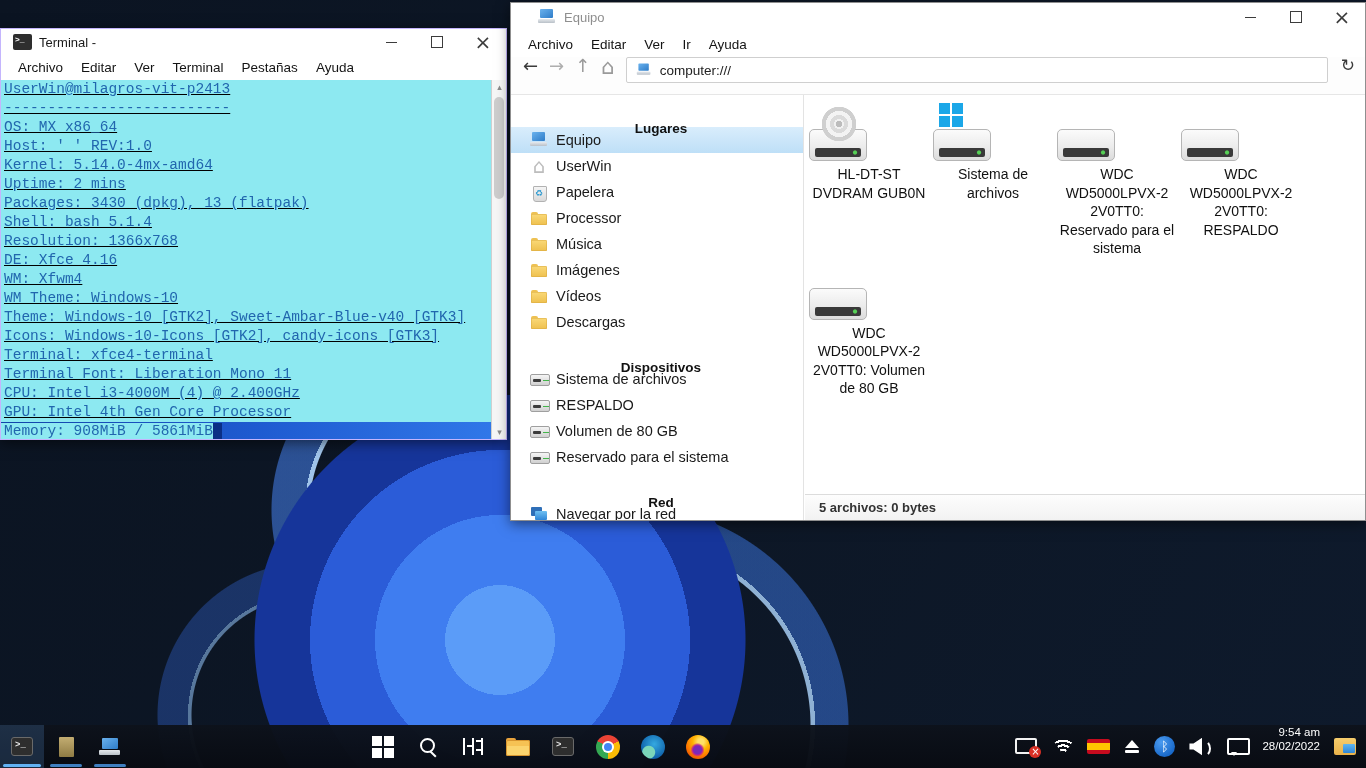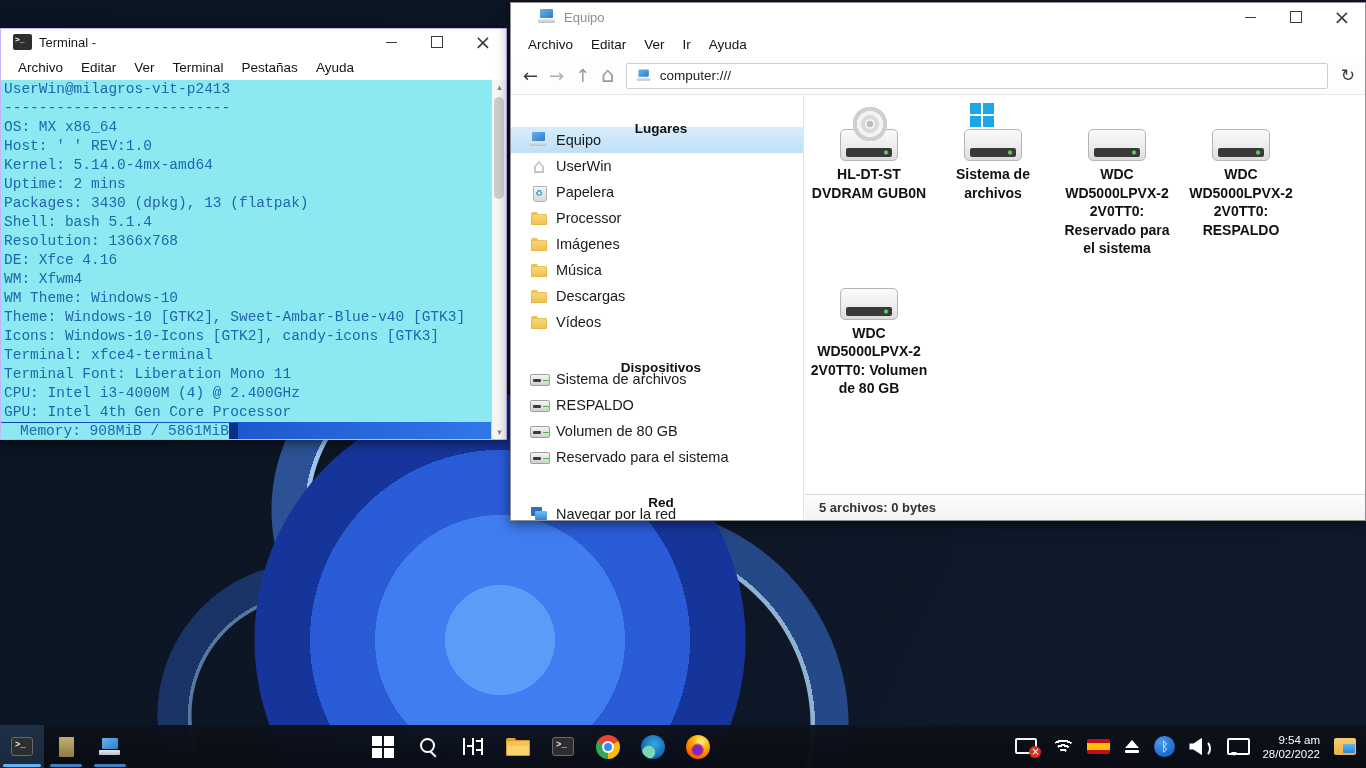--- a/index.html
+++ b/index.html
@@ -28,37 +28,37 @@
   .wc.max::before { content:""; width:10px; height:10px; border:1.4px solid #3c3c3c; }
   .wc.close::before { content:"×"; font-size:20px; color:#3c3c3c; line-height:1; font-family:"DejaVu Sans",sans-serif; }
   .menubar { display:flex; align-items:center; background:#fff; padding-left:8px; }
   .menu-item { font-size:13.5px; color:#141414; padding:4px 9px; }
 
   
   .win.term { left:0; top:4px; width:507px; height:412px; border:1px solid #c4b5fd;margin-top:24px; }
   .win.term .menubar { height:25px; }
   .term-body { position:absolute; left:0; right:0; top:51px; bottom:0; overflow:hidden;
      background:linear-gradient(100deg,#0e3fa0 0%, #1e5ad0 55%, #3179ea 100%); padding-right:15px; }
-  .term-sel { background:#8de9f1; }
+  .term-sel { background:#8de9f1;text-decoration:underline; }
   .tline { height:19px; line-height:19px; padding-left:3px; white-space:pre;
      font-family:"Liberation Mono", monospace; font-size:14.5px; color:#2166ae; }
   .lastline { padding-left:0; }
-  .lastline .seltext { background:#8de9f1; padding-left:19px; }
+  .lastline .seltext { background:#8de9f1; padding-left:3px; }
   .cursor { display:inline-block; width:9px; height:17px; background:#0b2f86; vertical-align:middle; }
   .vscroll { position:absolute; right:0; top:0; bottom:0; width:15px; background:#f6f6f6; border-left:1px solid #cfcfcf; }
   .vscroll .thumb { position:absolute; left:2px; top:17px; width:10px; height:102px; background:#cdcdcd; border-radius:5px; }
   .vscroll .arr { position:absolute; left:0; width:15px; text-align:center; font-size:9px; color:#8a8a8a; font-family:"DejaVu Sans",sans-serif; }
   .vscroll .arr.up { top:2px; } .vscroll .arr.up::before { content:"▴"; }
   .vscroll .arr.down { bottom:2px; } .vscroll .arr.down::before { content:"▾"; }
 
   
   .win.fm { left:510px; top:2px; width:856px; height:519px; border:1px solid #8f8f8f; }
   .win.fm .titlebar { height:28px; padding-left:26px; }
   .win.fm .menubar { height:26px; }
-  .toolbar { height:38px; display:flex; align-items:center; padding:0 10px 0 12px; gap:11px; background:#fdfdfd; border-bottom:1px solid #e6e6e6; }
+  .toolbar { height:38px; display:flex; padding:0 10px 0 12px; gap:11px; background:#fdfdfd; border-bottom:1px solid #e6e6e6; }
   .nav-ico { font-family:"DejaVu Sans",sans-serif; font-size:18px; line-height:1; cursor:default; }
   .nav-ico.back::before { content:"←"; color:#3a3a3a; }
   .nav-ico.fwd::before { content:"→"; color:#aeaeae; }
   .nav-ico.upd::before { content:"↑"; color:#9a9a9a; }
   .nav-ico.home { font-size:21px; } .nav-ico.home::before { content:"⌂"; color:#9a9a9a; }
   .pathfield { flex:1; height:26px; border:1px solid #cfcfcf; border-radius:2px; background:#fff;
      display:flex; align-items:center; padding:0 7px; gap:6px; }
   .pathtext { font-size:13.5px; color:#222; }
   .nav-ico.reload { font-size:17px; margin-left:2px; } .nav-ico.reload::before { content:"↻"; color:#3a3a3a; }
 
@@ -91,21 +91,21 @@
      box-shadow:9px 0 0 -1px #43b54a; }
   .i-network::before { content:""; position:absolute; left:2px; top:2px; width:11px; height:9px; background:#2f6fb8; border-radius:1px; }
   .i-network::after { content:""; position:absolute; left:6px; top:6px; width:12px; height:9px;
      background:linear-gradient(#6fc0f2,#2f86d8); border-radius:1px; box-shadow:0 3px 0 -1px #cfd6dd; }
   .sicon.mini { transform:scale(.8); transform-origin:center; }
 
   
   .files { position:absolute; left:294px; right:0; top:0; bottom:26px; background:#fff; overflow:hidden;
      display:grid; grid-template-columns:repeat(4,124px); align-content:start; justify-items:center;
      padding:12px 0 0 2px; row-gap:8px; }
-  .file-item { width:120px; display:flex; flex-direction:column; align-items:center; cursor:default;font-weight:bold; }
+  .file-item { width:120px; display:flex; flex-direction:column; align-items:flex-start; cursor:default; }
   .ficon { height:54px; display:flex; align-items:flex-end; justify-content:center; margin-bottom:4px; }
   .flabel { font-size:14px; line-height:18.5px; text-align:center; color:#111; }
 
   .fbig { position:relative; width:58px; height:32px; background:linear-gradient(#fbfbfb 0%,#ececec 55%,#dcdcdc 100%);
      border:1px solid #b5b5b5; border-radius:5px; }
   .fbig::before { content:""; position:absolute; left:5px; right:5px; bottom:3px; height:9px; border-radius:2px;
      background:radial-gradient(circle at 87% 50%, #55d055 0 1.6px, #393939 2.6px); }
   .f-optical::after { content:""; position:absolute; left:11px; top:-24px; width:36px; height:36px; border-radius:50%;
      background:radial-gradient(circle, #bcbcbc 0 3px, #f1f1f1 3px 5px, #dadada 5px 9px, #f3f3f3 9px 13px, #cfcfcf 13px 17px, rgba(0,0,0,0) 17.5px); }
   .f-windrive::after { content:""; position:absolute; left:5px; top:-27px; width:11px; height:11px; background:#1ba7e8;
@@ -117,21 +117,21 @@
   
   .taskbar { position:absolute; left:0; right:0; bottom:0; height:43px;
      background:linear-gradient(180deg, rgba(13,18,27,.97), rgba(8,11,18,.98)); }
   .tasks { position:absolute; left:0; top:0; height:43px; display:flex; }
   .taskbtn { position:relative; width:44px; height:43px; background:none; border:none; display:flex; align-items:center; justify-content:center; }
   .taskbtn::after { content:""; position:absolute; bottom:1px; left:6px; right:6px; height:3px; border-radius:2px; background:#3f7fc0; }
   .taskbtn.active { background:rgba(90,150,220,.22); }
   .taskbtn.active::after { background:#62b2f4; left:3px; right:3px; }
   .launchers { position:absolute; left:368px; top:0; height:43px; display:flex; gap:15px; }
   .launchbtn { width:30px; height:43px; background:none; border:none; display:flex; align-items:center; justify-content:center; }
-  .tray { position:absolute; right:0; top:0; height:43px; display:flex; align-items:center; gap:14px; padding-right:10px; }
+  .tray { position:absolute; right:0; top:0; height:43px; display:flex; align-items:flex-start; gap:14px; padding-right:10px; }
   .trayicons { display:flex; align-items:center; gap:14px; }
   .traybtn { background:none; border:none; display:flex; align-items:center; justify-content:center; height:43px; }
   .clock { text-align:right; color:#fff; font-size:11.5px; line-height:14px; cursor:default; }
 
   
   .ticon { position:relative; display:inline-block; }
   .t-term { width:22px; height:19px; background:#2e2e2e; border:1px solid #6a6a6a; border-radius:3px; }
   .t-term::before { content:">_"; position:absolute; left:3px; top:2px; color:#e8e8e8; font-size:9px; font-weight:bold; font-family:"Liberation Mono",monospace; }
   .t-doc { width:15px; height:20px; background:linear-gradient(#c3ad72,#8f7b44); border-radius:1px; }
   .t-laptop { width:24px; height:20px; }
@@ -298,36 +298,36 @@
             <span class="slabel">Papelera</span>
           </div>
 
           <div class="srow item">
             <span class="sicon i-folder"></span>
             <span class="slabel">Processor</span>
           </div>
 
           <div class="srow item">
             <span class="sicon i-folder"></span>
+            <span class="slabel">Música</span>
+          </div>
+
+          <div class="srow item">
+            <span class="sicon i-folder"></span>
             <span class="slabel">Imágenes</span>
           </div>
 
           <div class="srow item">
             <span class="sicon i-folder"></span>
-            <span class="slabel">Música</span>
+            <span class="slabel">Vídeos</span>
           </div>
 
           <div class="srow item">
             <span class="sicon i-folder"></span>
             <span class="slabel">Descargas</span>
-          </div>
-
-          <div class="srow item">
-            <span class="sicon i-folder"></span>
-            <span class="slabel">Vídeos</span>
           </div>
 
           <div class="srow header">
             <span class="sicon"></span>
             <span class="slabel">Dispositivos</span>
           </div>
 
           <div class="srow item">
             <span class="sicon i-drive-sm"></span>
             <span class="slabel">Sistema de archivos</span>

